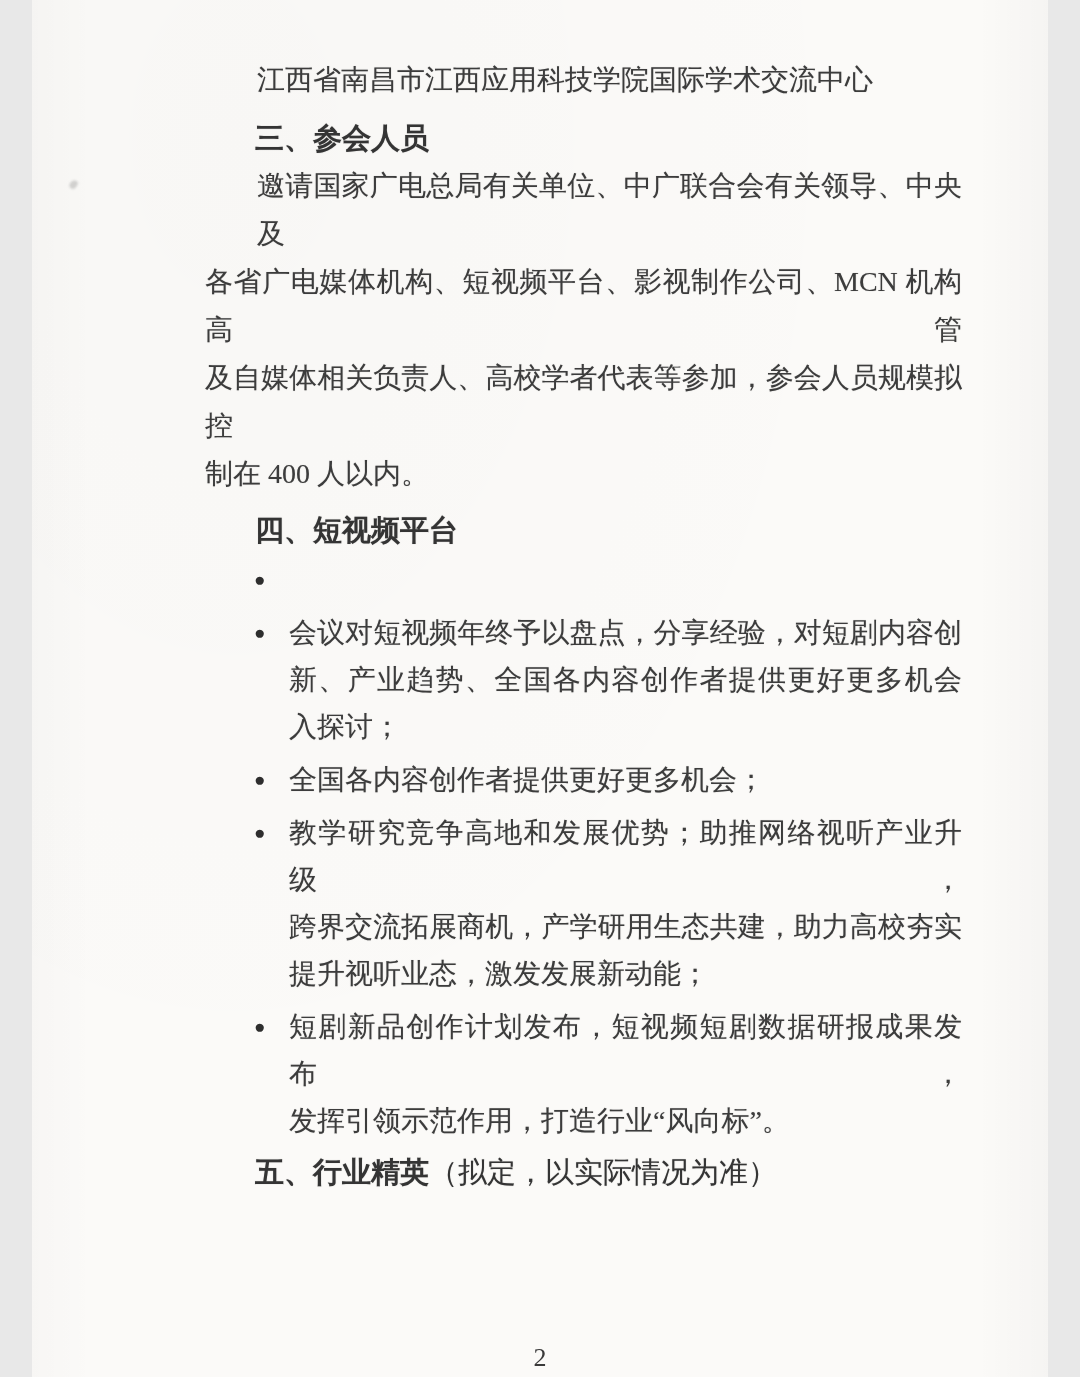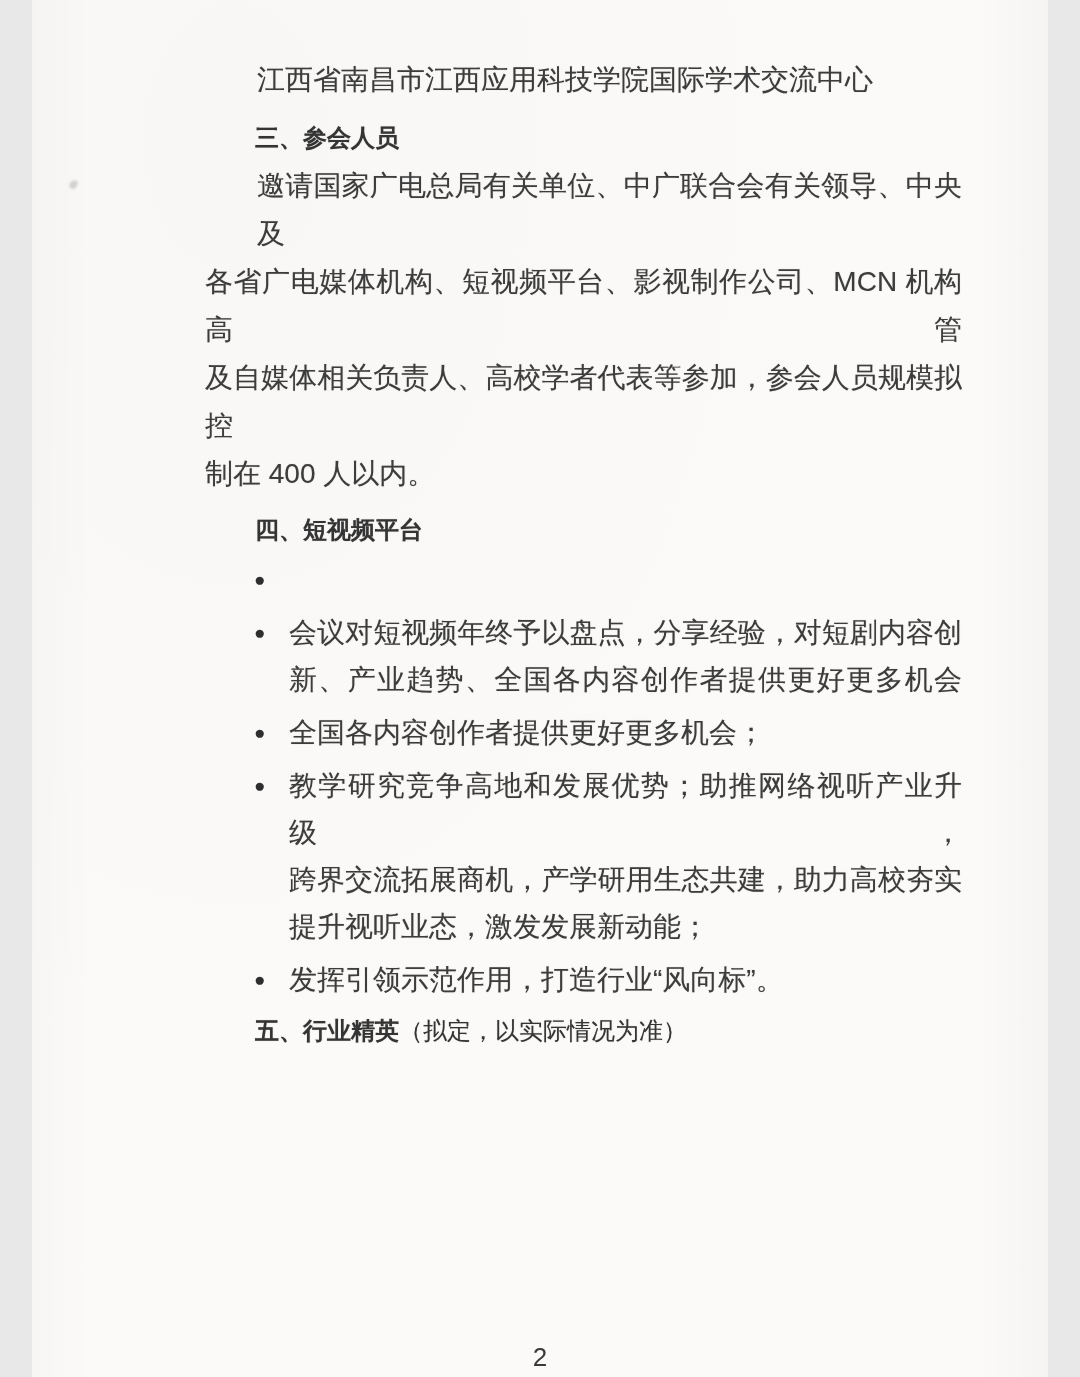--- a/index.html
+++ b/index.html
@@ -4,21 +4,21 @@
 <style>
   html,body{margin:0;padding:0;background:#e8e8e8;}
   .page{
     position:relative;
     width:1016px;height:1377px;
     margin:0 auto;
     background:#fbfaf8;
     background-image:
       linear-gradient(90deg, rgba(0,0,0,0.015), rgba(0,0,0,0) 6%, rgba(0,0,0,0) 93%, rgba(0,0,0,0.025)),
       radial-gradient(ellipse at 20% 10%, rgba(0,0,0,0.012), rgba(0,0,0,0) 60%);
-    font-family:Liberation Sans, sans-serif;
+    font-family:Liberation Serif, serif;
     color:#3c3c3c;
     overflow:hidden;
   }
   .content{padding-top:56px;}
   .line{
     margin-left:173px;
     width:757px;
     box-sizing:border-box;
     font-size:28px;
     line-height:48px;
@@ -27,21 +27,21 @@
   }
   .just{
     white-space:normal;
     text-align:justify;
     text-align-last:justify;
     text-justify:inter-ideograph;
   }
   .indent{padding-left:52px;}
   .heading{
     margin-left:223px;
-    font-size:24px;
+    font-size:29px;
     font-weight:bold;
     line-height:48px;
     color:#343434;
     text-shadow:0 0 1px rgba(60,60,60,.4);
   }
   .h3{margin-top:10px;}
   .h4{margin-top:8px;}
   .h5{margin-top:6px;line-height:44px;}
   .h5 .note{font-weight:normal;}
   .bullets{margin-top:2px;}
@@ -109,20 +109,21 @@
 
       <div class="bullet">
         <span class="dot">●</span>
       </div>
 
       <div class="bullet">
         <span class="dot">●</span>
         <div class="bl">
           <div class="bline bjust">会议对短视频年终予以盘点，分享经验，对短剧内容创</div>
           <div class="bline bjust">新、产业趋势、全国各内容创作者提供更好更多机会</div>
+          <div class="bline">入探讨；</div>
         </div>
       </div>
 
       <div class="bullet">
         <span class="dot">●</span>
         <div class="bl">
           <div class="bline">全国各内容创作者提供更好更多机会；</div>
         </div>
       </div>
 
@@ -131,20 +132,21 @@
         <div class="bl">
           <div class="bline bjust">教学研究竞争高地和发展优势；助推网络视听产业升级，</div>
           <div class="bline bjust">跨界交流拓展商机，产学研用生态共建，助力高校夯实</div>
           <div class="bline">提升视听业态，激发发展新动能；</div>
         </div>
       </div>
 
       <div class="bullet">
         <span class="dot">●</span>
         <div class="bl">
+          <div class="bline bjust">短剧新品创作计划发布，短视频短剧数据研报成果发布，</div>
           <div class="bline">发挥引领示范作用，打造行业“风向标”。</div>
         </div>
       </div>
 
     </div>
 
     <div class="heading h5"><span>五、行业精英</span><span class="note">（拟定，以实际情况为准）</span></div>
 
   </div>
 

